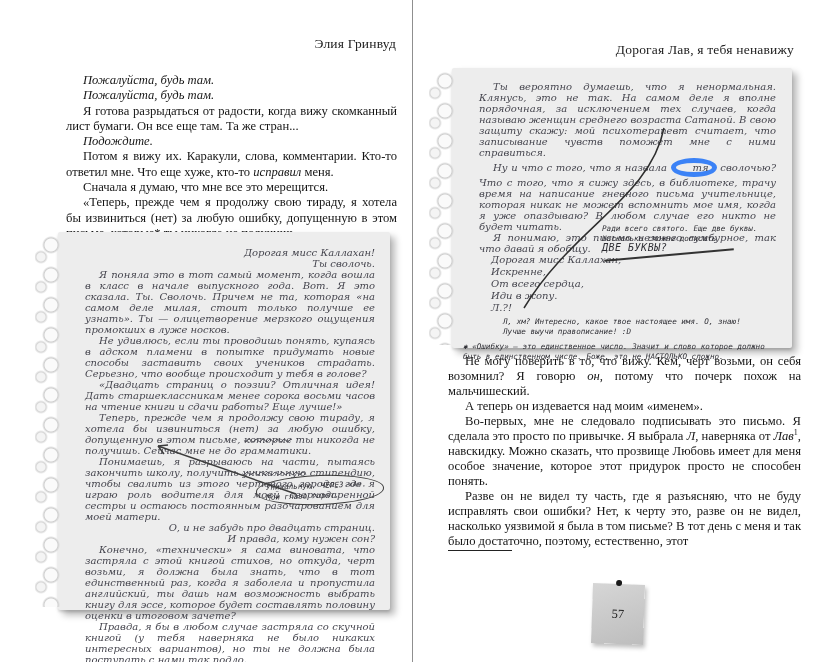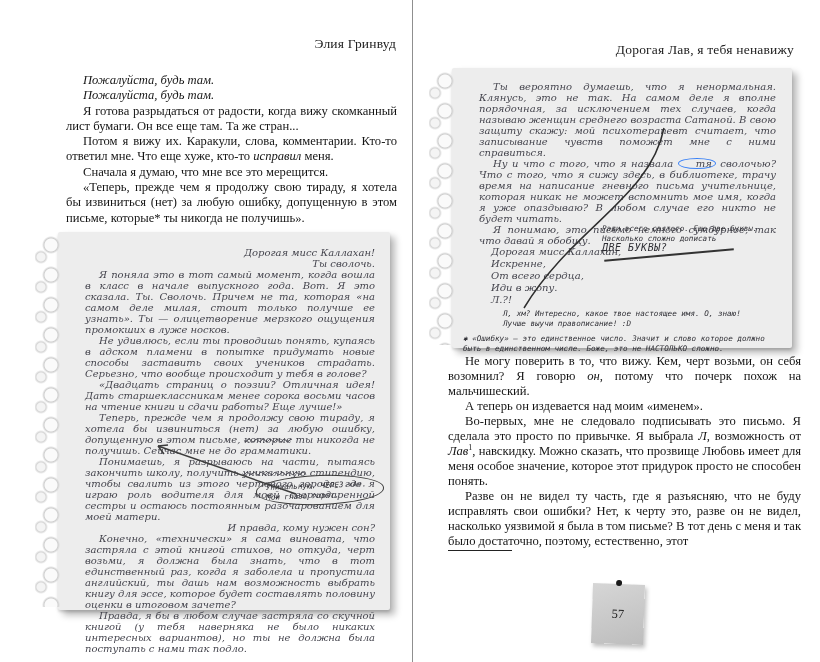--- a/index.html
+++ b/index.html
@@ -53,21 +53,21 @@
   
   .hand p {
     font-family:"DejaVu Serif", serif; font-style:italic;
     color:#45454e; font-size:10px; line-height:11px;
     text-align:justify; text-indent:14px;
   }
   .hand p.noj { text-align:right; }
   .signoff p { text-indent:0; margin-left:12px; line-height:12px; text-align:left; }
   .scribble { text-decoration:line-through; text-decoration-style:wavy; }
   .circle-word {
-    border:1px solid #3b82f6; border-radius:50%; padding:0 3px; display:inline-block;
+    border:5px solid #3b82f6; border-radius:50%; padding:0 3px; display:inline-block;
     line-height:9px;
   }
   
   .hand2 {
     font-family:"DejaVu Sans Mono", monospace; font-style:italic;
     color:#2e2e34; font-size:7.6px; line-height:9.6px; text-align:left;
   }
   .reply { margin:3px 0 4px 24px; }
   .starnote { margin:6px 0 0 -16px; }
   .margin-note-left {
@@ -105,35 +105,37 @@
 
 <div class="spread">
 
   <div>
     <div class="running-head rh-left">Элия Гринвуд</div>
 
     <div class="intro print-block">
       <p class="b"><em class="b">Пожалуйста, будь там.</em></p>
       <p><em class="b">Пожалуйста, будь там.</em></p>
       <p>Я готова разрыдаться от радости, когда вижу скомканный лист бумаги. Он все еще там. Та же стран...</p>
+      <p><em class="b">Подождите.</em></p>
       <p><span>Потом я вижу их. Каракули, слова, комментарии. Кто-то ответил мне. Что еще хуже, кто-то </span><em class="b">исправил</em><span> меня.</span></p>
       <p>Сначала я думаю, что мне все это мерещится.</p>
       <p>«Теперь, прежде чем я продолжу свою тираду, я хотела бы извиниться (нет) за любую ошибку, допущенную в этом письме, которые* ты никогда не получишь».</p>
     </div>
 
     <div class="paper paper-left">
       <div class="torn"></div>
       <div class="hand">
         <p class="noj">Дорогая мисс Каллахан!</p>
         <p class="noj">Ты сволочь.</p>
         <p>Я поняла это в тот самый момент, когда вошла в класс в начале выпускного года. Вот. Я это сказала. Ты. Сволочь. Причем не та, которая «на самом деле милая, стоит только получше ее узнать». Ты — олицетворение мерзкого ощущения промокших в луже носков.</p>
         <p>Не удивлюсь, если ты проводишь понять, купаясь в адском пламени в попытке придумать новые способы заставить своих учеников страдать. Серьезно, что вообще происходит у тебя в голове?</p>
         <p>«Двадцать страниц о поэзии? Отличная идея! Дать старшеклассникам менее сорока восьми часов на чтение книги и сдачи работы? Еще лучше!»</p>
         <p><span>Теперь, прежде чем я продолжу свою тираду, я хотела бы извиниться (нет) за любую ошибку, допущенную в этом письме, </span><span class="scribble">которые</span><span> ты никогда не получишь. Сейчас мне не до грамматики.</span></p>
         <p><span>Понимаешь, я разрываюсь на части, пытаясь закончить школу, получить </span><span class="scribble">уникальную</span><span> стипендию, чтобы свалить из этого чертового города, где я играю роль водителя для моей сверходаренной сестры и остаюсь постоянным разочарованием для моей матери.</span></p>
+        <p class="noj">О, и не забудь про двадцать страниц.</p>
         <p class="noj">И правда, кому нужен сон?</p>
         <p>Конечно, «технически» я сама виновата, что застряла с этой книгой стихов, но откуда, черт возьми, я должна была знать, что в тот единственный раз, когда я заболела и пропустила английский, ты дашь нам возможность выбрать книгу для эссе, которое будет составлять половину оценки в итоговом зачете?</p>
         <p>Правда, я бы в любом случае застряла со скучной книгой (у тебя наверняка не было никаких интересных вариантов), но ты не должна была поступать с нами так подло.</p>
       </div>
 
       <div class="hand2 margin-note-left">
         <span>Уникальную. ЧЕРЕЗ «А».</span><br>
         <span>Мои глаза горят.</span>
       </div>
 
@@ -180,21 +182,21 @@
       </div>
 
       <svg class="overlay" width="340" height="280" viewBox="0 0 340 280">
         <path d="M 212 60 C 198 130, 120 160, 72 240" stroke="#2e2e2e" stroke-width="1.5" fill="none"></path>
       </svg>
     </div>
 
     <div class="main-right print-block">
       <p><span>Не могу поверить в то, что вижу. Кем, черт возьми, он себя возомнил? Я говорю </span><em class="b">он</em><span>, потому что почерк похож на мальчишеский.</span></p>
       <p>А теперь он издевается над моим «именем».</p>
-      <p><span>Во-первых, мне не следовало подписывать это письмо. Я сделала это просто по привычке. Я выбрала </span><em class="b">Л</em><span>, возможность от </span><em class="b">Лав</em><sup>1</sup><span>, навскидку. Можно сказать, что прозвище Любовь имеет для меня особое значение, которое этот придурок просто не способен понять.</span></p>
+      <p><span>Во-первых, мне не следовало подписывать это письмо. Я сделала это просто по привычке. Я выбрала </span><em class="b">Л</em><span>, наверняка от </span><em class="b">Лав</em><sup>1</sup><span>, навскидку. Можно сказать, что прозвище Любовь имеет для меня особое значение, которое этот придурок просто не способен понять.</span></p>
       <p>Разве он не видел ту часть, где я разъясняю, что не буду исправлять свои ошибки? Нет, к черту это, разве он не видел, насколько уязвимой я была в том письме? В тот день с меня и так было достаточно, поэтому, естественно, этот</p>
     </div>
 
     <div class="footnote">
       <span class="fn-rule"></span>
     </div>
 
     <div class="sticky">
       <span class="pin"></span>
       <span class="pagenum">57</span>

